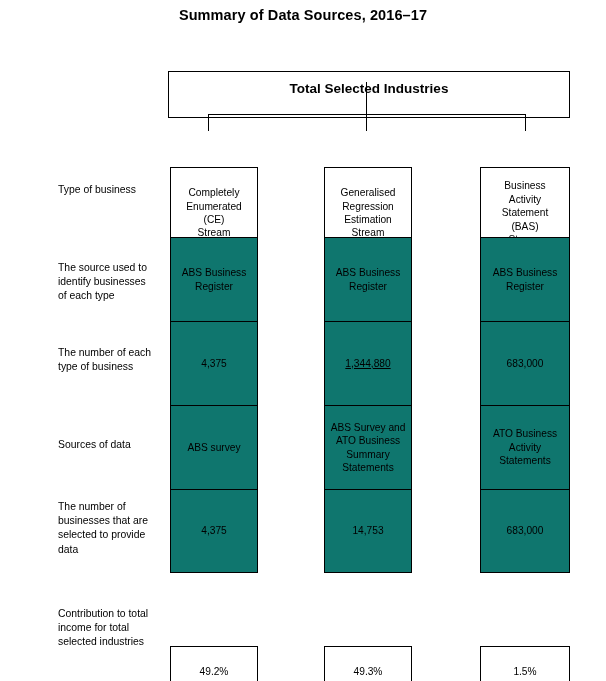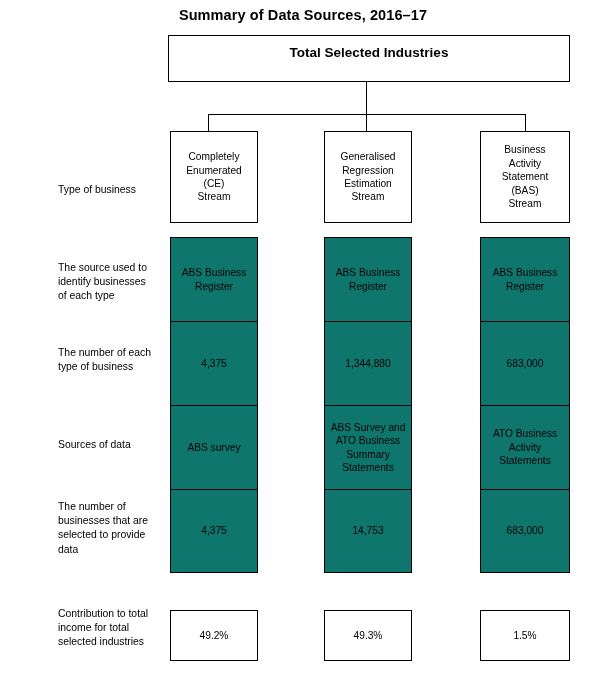--- a/index.html
+++ b/index.html
@@ -38,20 +38,21 @@
     position: absolute;
     box-sizing: border-box;
     border: 1.3px solid #000000;
     background: #ffffff;
     display: flex;
     align-items: center;
     justify-content: center;
     text-align: center;
     font-size: 10.2px;
     line-height: 13.4px;
+    margin-top: 36px;
   }
 
   .box.root {
     font-size: 13.5px;
     font-weight: bold;
     align-items: flex-start;
     padding-top: 9px;
     line-height: 16px;
   }
 
@@ -166,21 +167,21 @@
 Regression
 Estimation
 Stream</span>
   </div>
 
   <div class="stack" style="left:324px; top:237px; width:88px; height:336px;">
     <div class="cell" style="height:84px;">
       <span class="box-text">ABS Business
 Register</span>
     </div>
-    <div class="cell" style="height:84px;">
+    <div class="cell" style="height:84px;text-decoration:underline;">
       <span class="box-text">1,344,880</span>
     </div>
     <div class="cell" style="height:84px;">
       <span class="box-text">ABS Survey and
 ATO Business
 Summary
 Statements</span>
     </div>
     <div class="cell" style="height:81.4px;">
       <span class="box-text">14,753</span>

